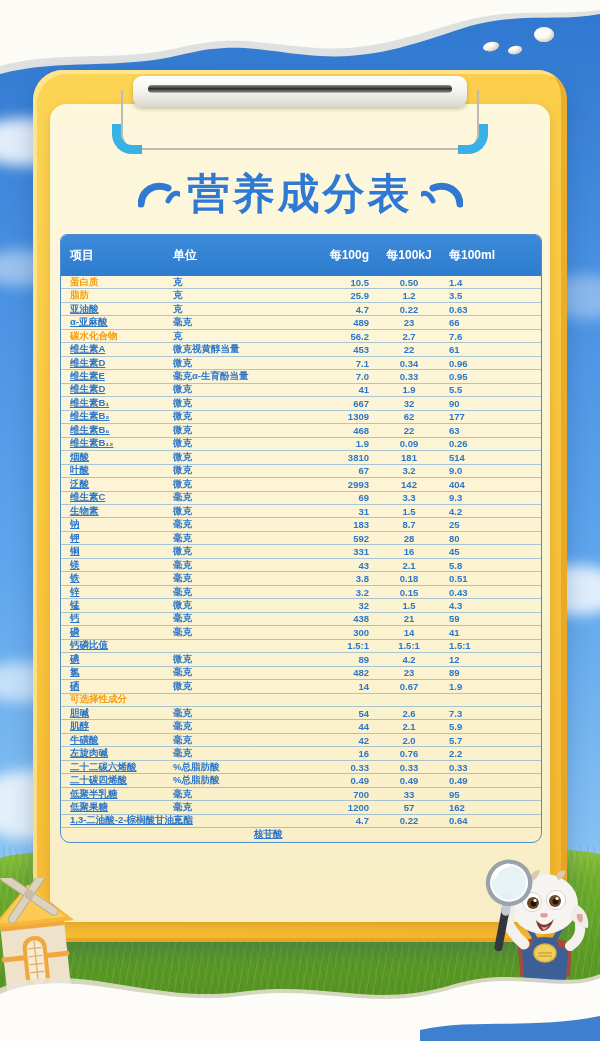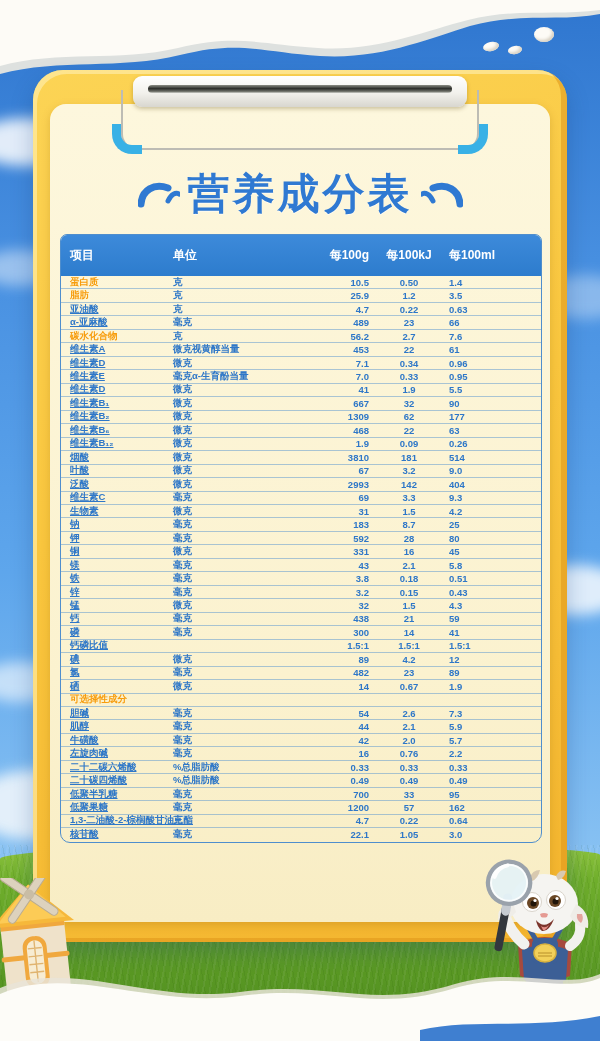--- a/index.html
+++ b/index.html
@@ -86,21 +86,21 @@
   .table {
     left:60px; top:234px; width:482px; z-index:6;
     border:1.5px solid #4f8ecd; border-radius:7px 7px 10px 10px; overflow:hidden;
   }
   .thead {
     display:flex; height:41px; align-items:center;
     background:linear-gradient(180deg,#3d8ada 0%,#2d7ccd 100%);
     color:#ffffff; font-weight:bold; font-size:12px;
   }
   .trow { display:flex; height:13.47px; align-items:center; border-bottom:1px solid rgba(86,147,208,.5); font-size:9.5px; font-weight:bold; }
-  .trow:last-child { border-bottom:none; }
+  .trow:last-child { border-bottom:none;flex-direction:column; }
   .c-label { width:112px; text-align:left; padding-left:9px; white-space:nowrap; overflow:visible; }
   .c-unit  { width:118px; text-align:left; white-space:nowrap; }
   .c-g     { width:78px;  text-align:right; }
   .c-kj    { width:80px;  text-align:center; }
   .c-ml    { flex:1;      }
   .trow .c-unit,.trow .c-g,.trow .c-kj,.trow .c-ml { color:#2e77c8; }
   .trow.normal .c-label { color:#2e77c8;text-decoration:underline; }
   .trow.accent .c-label { color:#f79c0c; }
 
   

